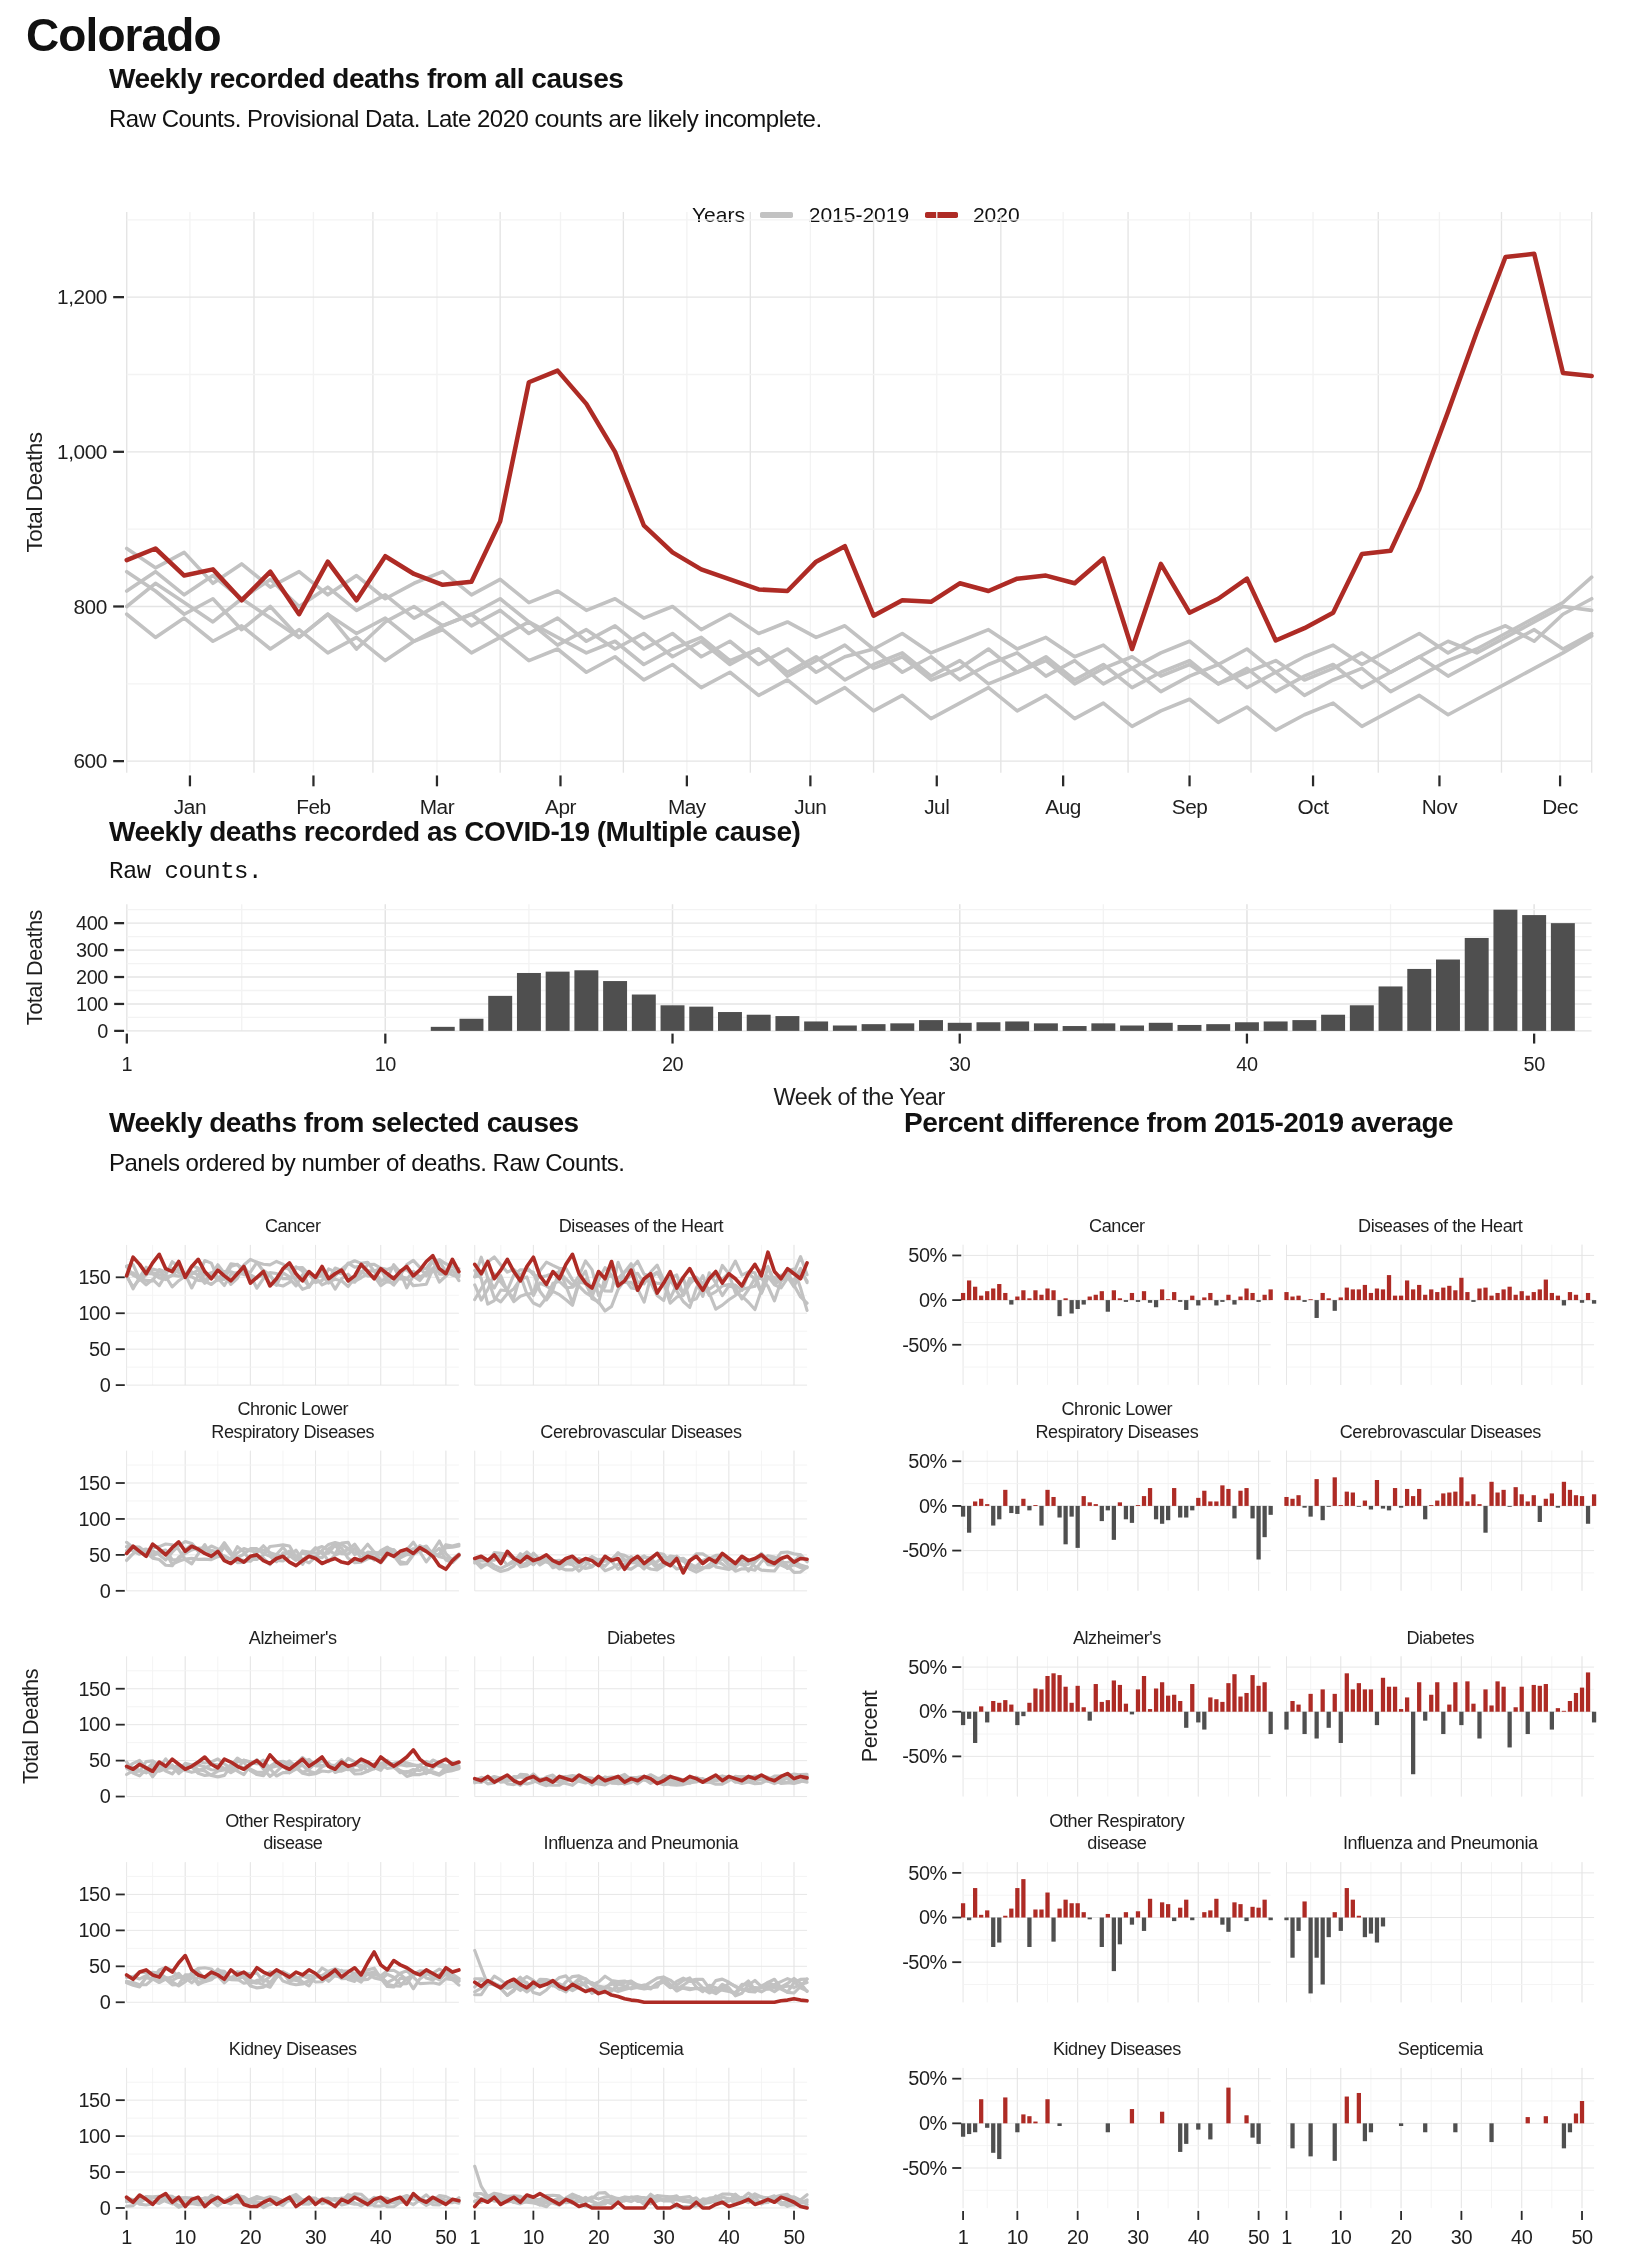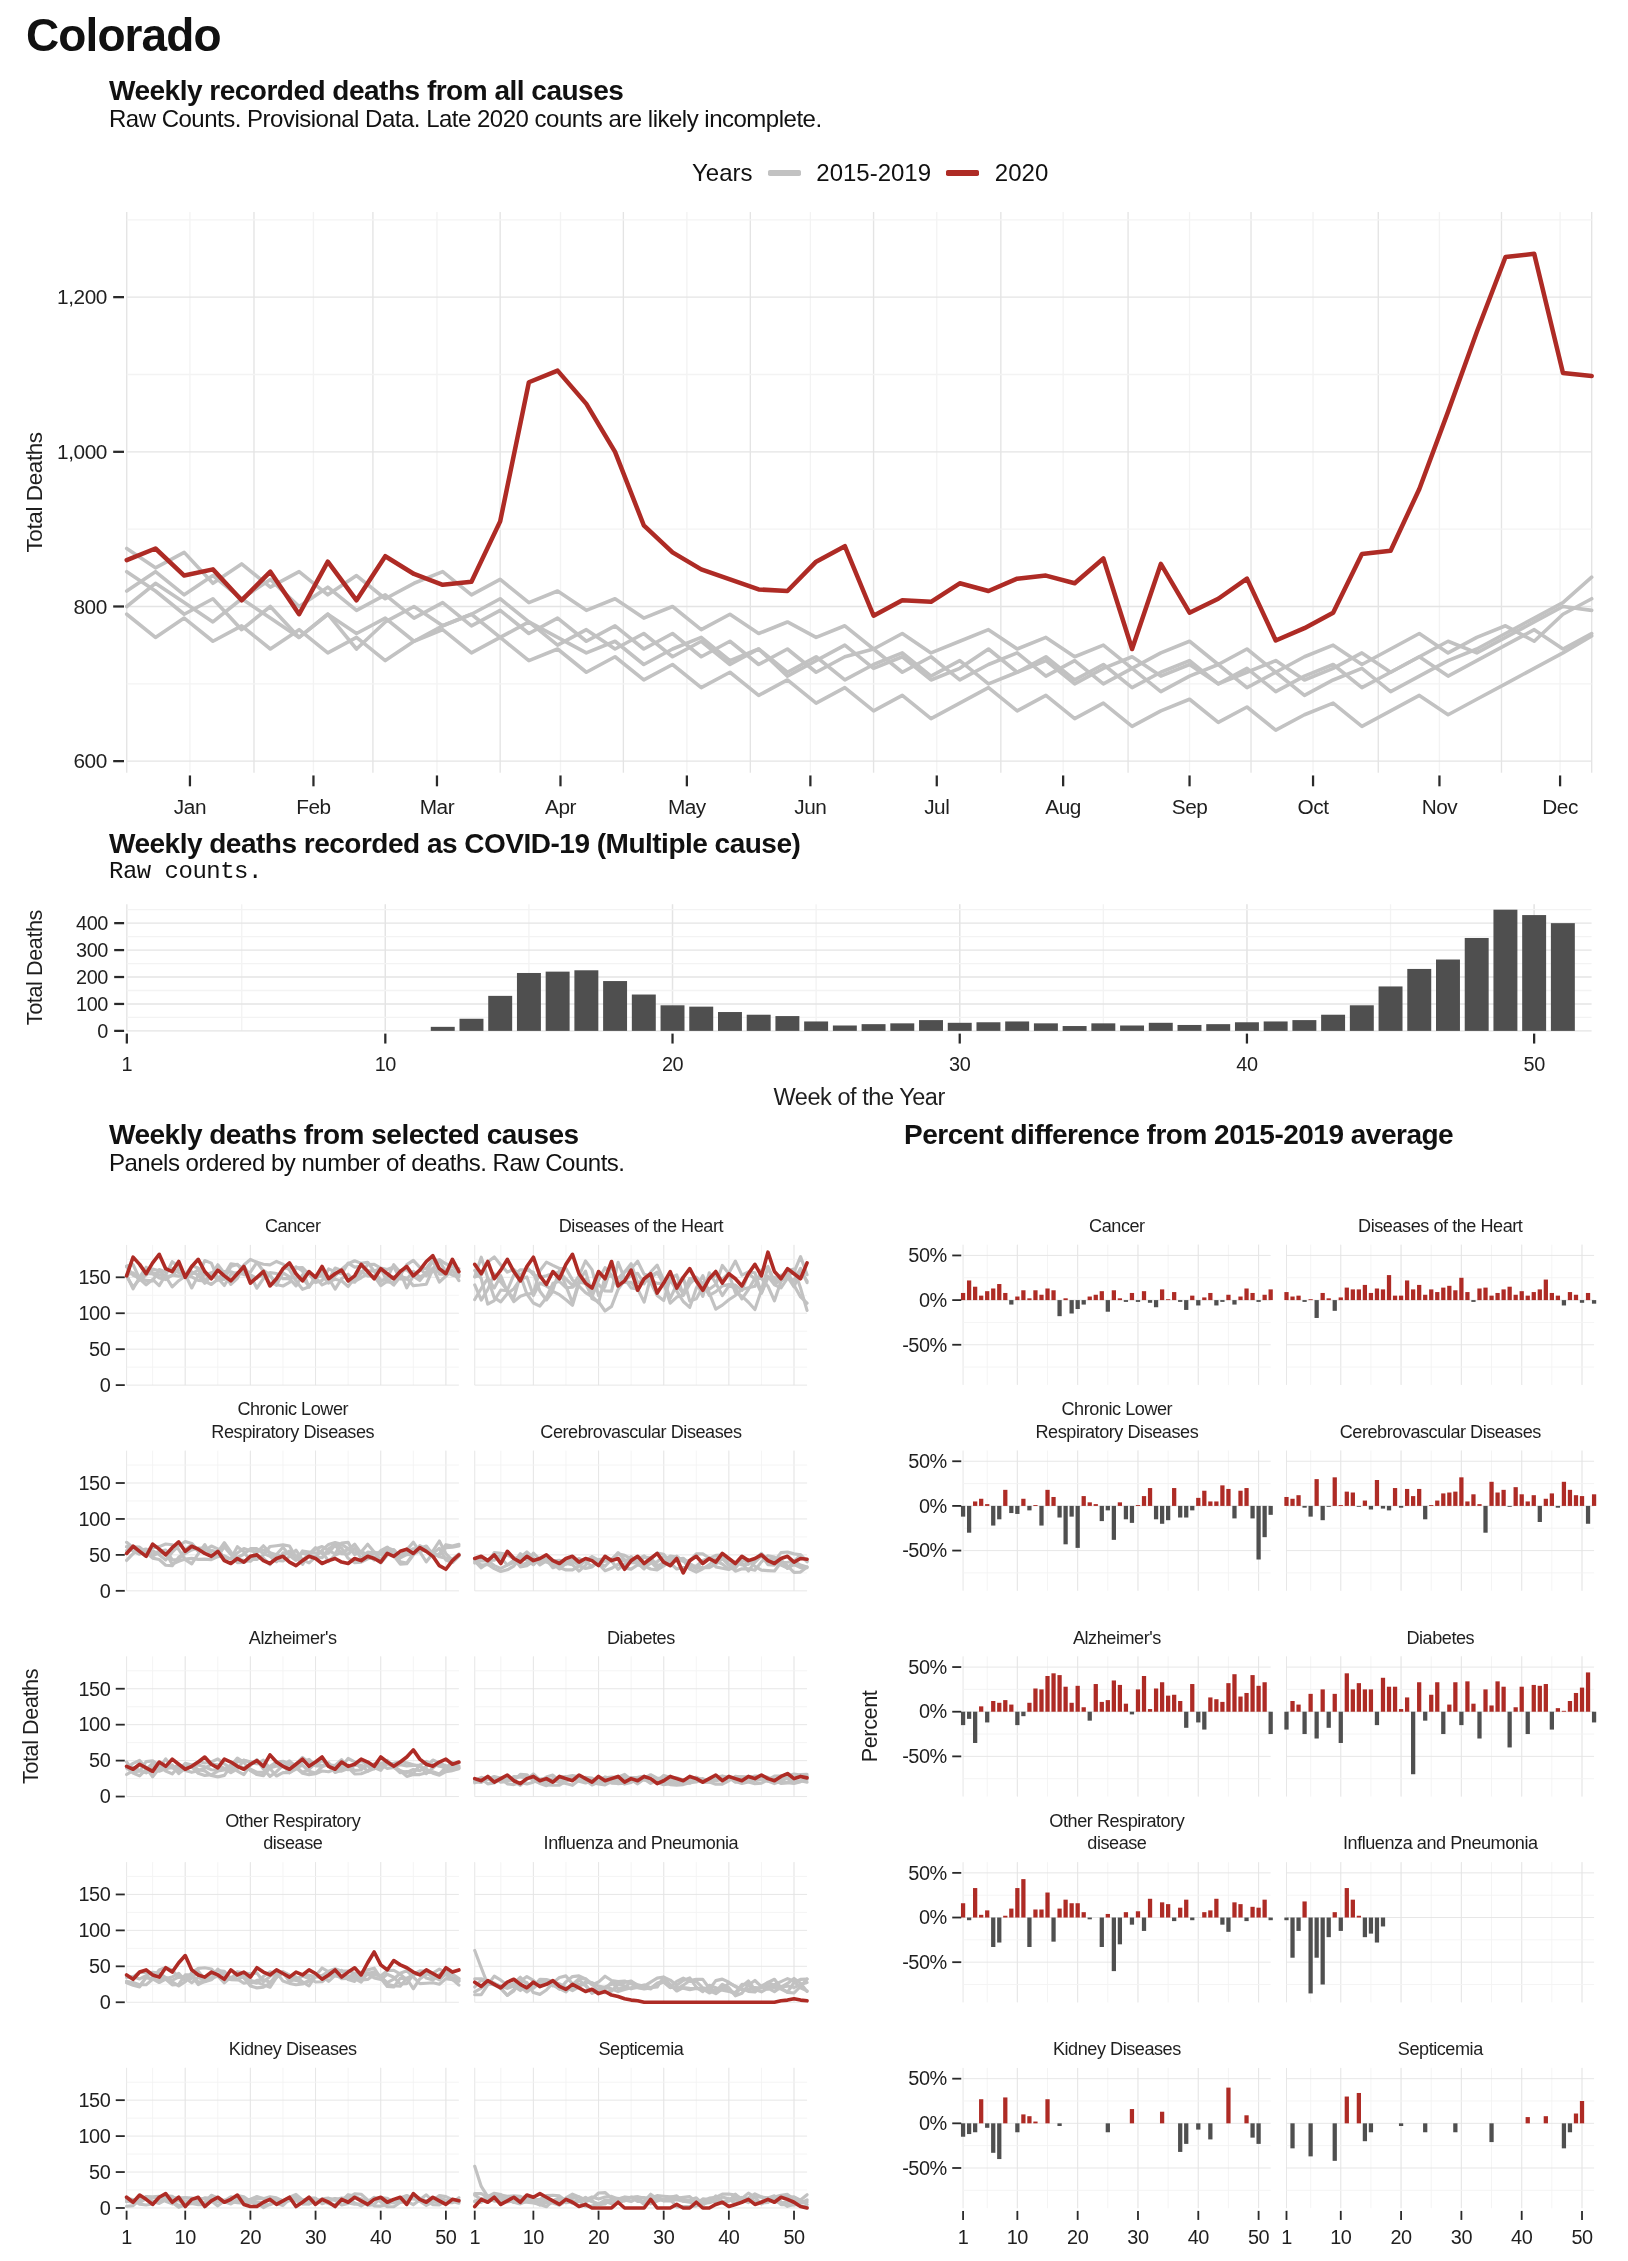--- a/index.html
+++ b/index.html
@@ -2,23 +2,23 @@
 <html style="font-size:7.2px"><head>
 <meta charset="utf-8">
 <style>
   html,body{margin:0;padding:0;}
   body{
     width:1628px;height:2442px;background:#ffffff;position:relative;overflow:hidden;
     font-family:"Liberation Sans", sans-serif;color:#111;
   }
   .abs{position:absolute;}
   .page-title{font-size:46px;font-weight:600;letter-spacing:-0.9px;}
-  .sec-title{font-size:28px;font-weight:700;letter-spacing:-0.5px;margin-top:12px;}
+  .sec-title{font-size:28px;font-weight:700;letter-spacing:-0.5px;}
   .sec-sub{font-size:24px;font-weight:400;letter-spacing:-0.5px;}
-  .legend{display:flex;align-items:center;gap:15.4px;font-size:24px;}
+  .legend{display:flex;align-items:center;gap:15.4px;font-size:21px;margin-top:44px;}
   .legend .swatch{width:33px;height:6.3px;border-radius:1.8px;display:inline-block;}
   svg text{font-family:"Liberation Sans", sans-serif;letter-spacing:-1px;fill:#1f1f1f;}
 </style>
 </head>
 <body>
 
 <div class="abs page-title" style="left:26px;top:8.1px;">Colorado</div>
 
 <div class="abs sec-title" style="left:109px;top:63px;">Weekly recorded deaths from all causes</div>
 <div class="abs sec-sub" style="left:109px;top:105px;text-align:center;">Raw Counts. Provisional Data. Late 2020 counts are likely incomplete.</div>

